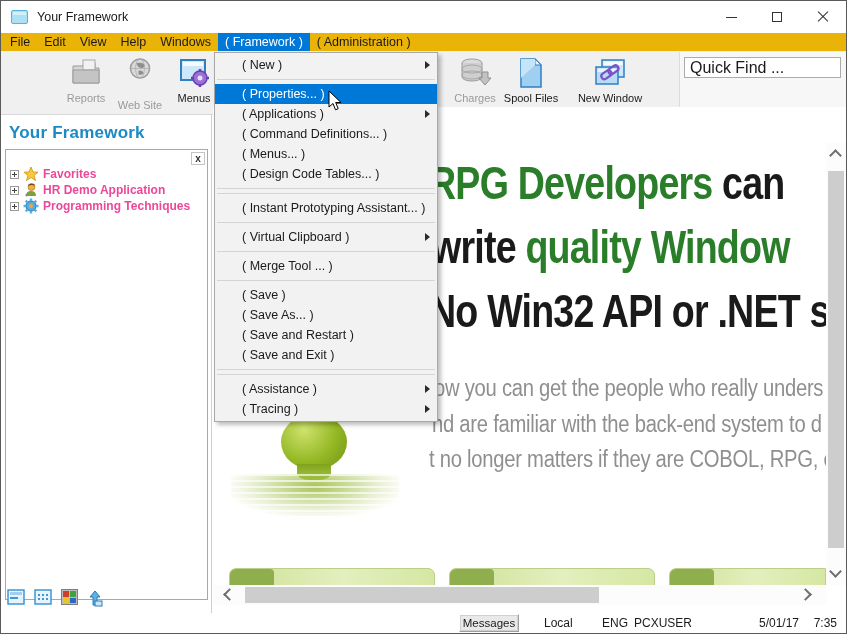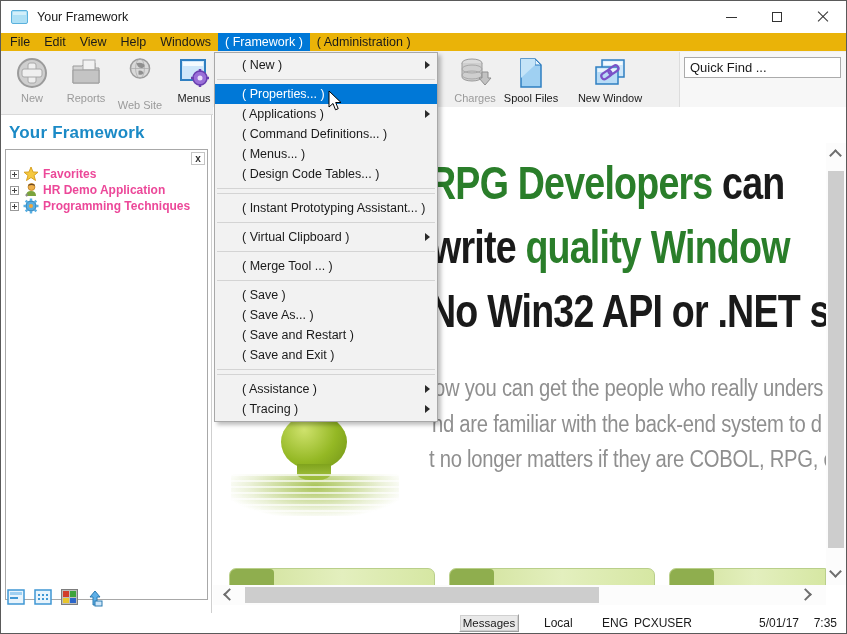--- a/index.html
+++ b/index.html
@@ -24,21 +24,21 @@
   .mb-item { padding:0 7px; display:flex; align-items:center; color:#1a1a1a; }
   .mb-item.active { background:#0078d7; color:#fff; }
   .mb-windows::first-letter { text-decoration:underline; }
 
   
   .toolbar { position:absolute; left:0; top:51px; width:100%; height:63px; background:#f0f0f0; border-bottom:1px solid #d9d9d9; }
   .tb-btn { position:absolute; top:4px; width:54px; height:55px; display:flex; flex-direction:column; align-items:center; }
   .tb-label { font-size:11px; color:#1a1a1a; margin-top:2px; white-space:nowrap; }
   .tb-btn.disabled .tb-label { color:#9a9a9a; }
   .qf-panel { position:absolute; right:0; top:0; width:167px; height:62px; background:#f7f7f7; border-left:1px solid #dcdcdc; }
-  .qf-input { position:absolute; left:4px; top:5px; width:157px; height:21px; border:1px solid #ababab; background:#fff; font-size:13px; padding:0 5px; color:#1a1a1a; font-family:"Liberation Sans",sans-serif; }
+  .qf-input { position:absolute; left:4px; top:5px; width:157px; height:21px; border:1px solid #ababab; background:#fff; font-size:16px; padding:0 5px; color:#1a1a1a; font-family:"Liberation Sans",sans-serif; }
 
   
   .sidebar { position:absolute; left:0; top:114px; width:211px; height:498px; background:#fff; border-right:1px solid #cfcfcf; }
   .sb-title { position:absolute; left:8px; top:8px; font-size:17px; font-weight:bold; color:#1b8ac6; letter-spacing:0.2px; }
   .tree-box { position:absolute; left:4px; top:34px; width:203px; height:451px; border:1px solid #a8a8a8; background:#fff; }
   .tree-close { position:absolute; right:2px; top:2px; width:14px; height:13px; border:1px solid #c4c4c4; font-size:10px; font-weight:bold; color:#333; text-align:center; line-height:11px; }
   .tree-row { position:absolute; left:4px; height:16px; display:flex; align-items:center; font-size:12px; font-weight:bold; color:#ec4899; white-space:nowrap; }
   .expander { width:9px; height:9px; border:1px solid #999; background:#fff; position:relative; margin-right:4px; flex:none; }
   .expander::before { content:""; position:absolute; left:1px; top:3px; width:5px; height:1px; background:#444; }
   .expander::after  { content:""; position:absolute; left:3px; top:1px; width:1px; height:5px; background:#444; }
@@ -121,28 +121,20 @@
     <div class="mb-item">File</div>
     <div class="mb-item">Edit</div>
     <div class="mb-item">View</div>
     <div class="mb-item">Help</div>
     <div class="mb-item mb-windows">Windows</div>
     <div class="mb-item active">( Framework )</div>
     <div class="mb-item">( Administration )</div>
   </div>
 
   <div class="toolbar">
-    <div class="tb-btn disabled" style="left:4px;">
-      <svg width="34" height="34" viewBox="0 0 34 34">
-        <circle cx="17" cy="17" r="14" fill="#cfcfcf" stroke="#9b9b9b" stroke-width="2"></circle>
-        <rect x="13" y="7" width="8" height="20" rx="2" fill="#efefef" stroke="#a8a8a8"></rect>
-        <rect x="7" y="13" width="20" height="8" rx="2" fill="#efefef" stroke="#a8a8a8"></rect>
-      </svg>
-      <div class="tb-label">New</div>
-    </div>
     <div class="tb-btn disabled" style="left:58px;">
       <svg width="34" height="34" viewBox="0 0 34 34">
         <path d="M4 10 L13 10 L16 7 L26 7 L26 12 L30 12 L30 27 L4 27 Z" fill="#d6d6d6" stroke="#9b9b9b"></path>
         <rect x="14" y="4" width="12" height="10" fill="#f2f2f2" stroke="#a8a8a8"></rect>
         <path d="M4 14 L30 14 L30 27 L4 27 Z" fill="#c4c4c4" stroke="#9b9b9b"></path>
       </svg>
       <div class="tb-label">Reports</div>
     </div>
     <div class="tb-btn disabled" style="left:112px;gap:16px;">
       <svg width="34" height="34" viewBox="0 0 34 34">

